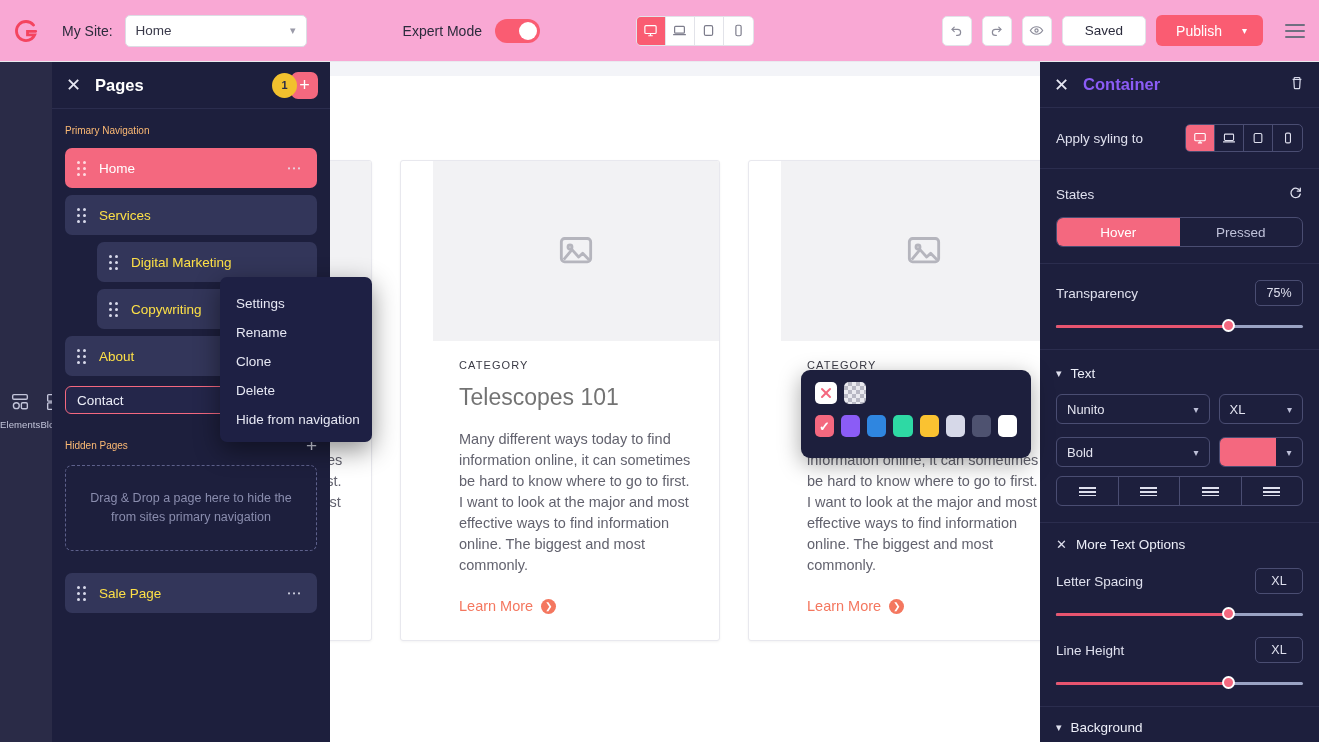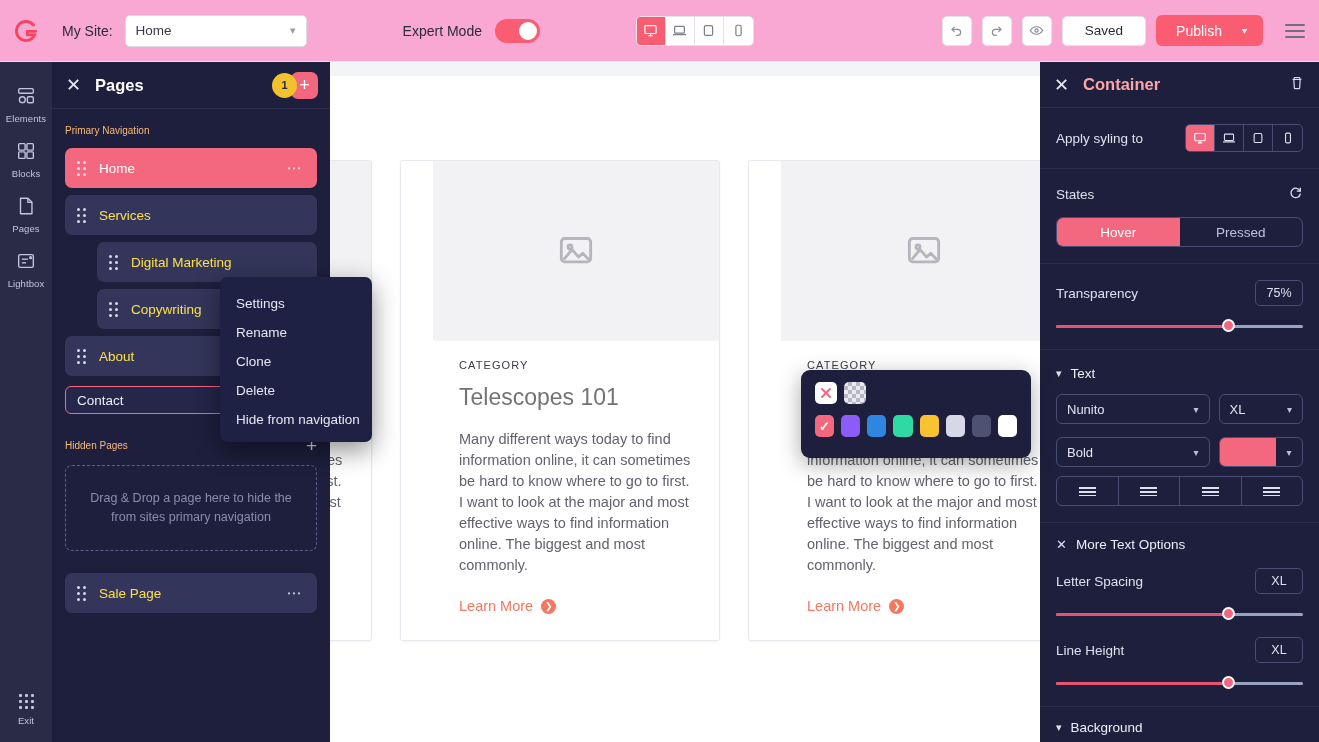--- a/index.html
+++ b/index.html
@@ -65,21 +65,21 @@
     height: 31px; padding: 0 16px 0 20px; border-radius: 6px; background: #fa5c72;
     display: flex; align-items: center; gap: 20px; color: #fff; font-size: 14px; cursor: pointer;
   }
   .publish-btn .caret { font-size: 10px; }
   .hamburger { margin-left: 12px; display: flex; flex-direction: column; gap: 4px; cursor: pointer; }
   .hamburger span { display: block; width: 20px; height: 2px; background: #6f6f80; border-radius: 1px; }
 
   
   .rail {
     position: absolute; left: 0; top: 62px; width: 52px; height: 680px;
-    background: #2a2b47; display: flex; flex-direction: column; align-items: center;
+    background: #2a2b47; display: flex; flex-direction: row; align-items: center;
     padding-top: 14px; z-index: 40;
   }
   .rail-item {
     width: 52px; padding: 9px 0 7px; display: flex; flex-direction: column;
     align-items: center; gap: 6px; cursor: pointer;
   }
   .rail-item svg { stroke: #c3c5da; fill: none; stroke-width: 1.5; }
   .rail-label { font-size: 9.5px; color: #c3c5da; letter-spacing: .1px; }
   .rail-exit { margin-top: auto; padding-bottom: 16px; }
   .dot-grid { display: grid; grid-template-columns: repeat(3, 3px); gap: 3px; }
@@ -199,21 +199,21 @@
 
   
   .right-panel {
     position: absolute; right: 0; top: 62px; width: 279px; height: 680px;
     background: #1d1f3d; z-index: 60; overflow: hidden;
   }
   .rp-head {
     height: 46px; display: flex; align-items: center; padding: 0 14px;
     border-bottom: 1px solid #2b2d4e;
   }
-  .rp-title { color: #fca5a5; font-size: 16.5px; font-weight: bold; margin-left: 14px; }
+  .rp-title { color: #8b5cf6; font-size: 16.5px; font-weight: bold; margin-left: 14px; }
   .rp-trash { margin-left: auto; cursor: pointer; }
   .rp-trash svg { stroke: #d7d9ea; fill: none; stroke-width: 1.5; }
   .rp-sect { padding: 16px 16px; border-bottom: 1px solid #2b2d4e; }
   .rp-row { display: flex; align-items: center; }
   .rp-label { font-size: 13.5px; color: #dfe0ee; }
   .apply-group {
     margin-left: auto; display: flex; border: 1px solid #4a4d72; border-radius: 5px; overflow: hidden;
   }
   .apply-btn {
     width: 29px; height: 26px; display: flex; align-items: center; justify-content: center;

